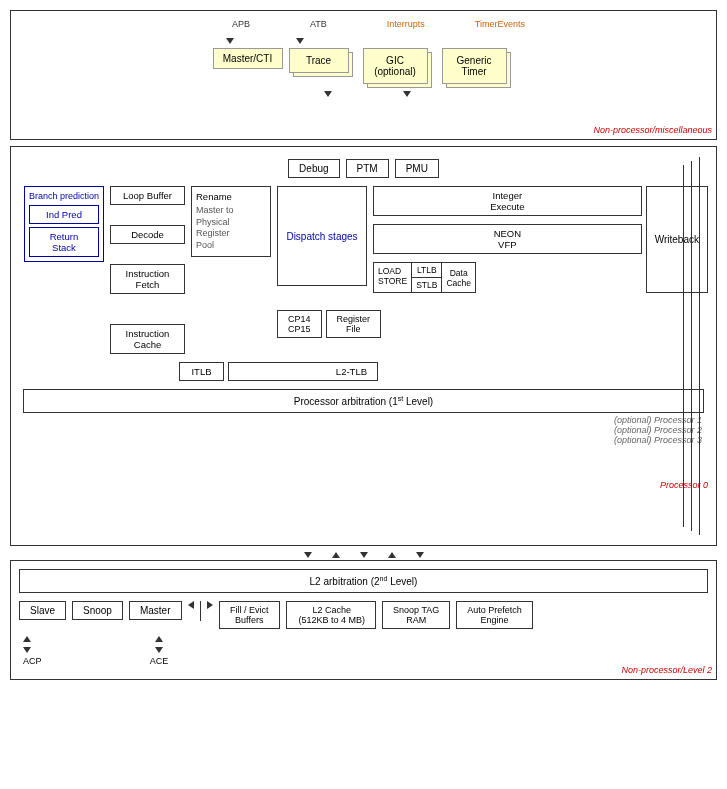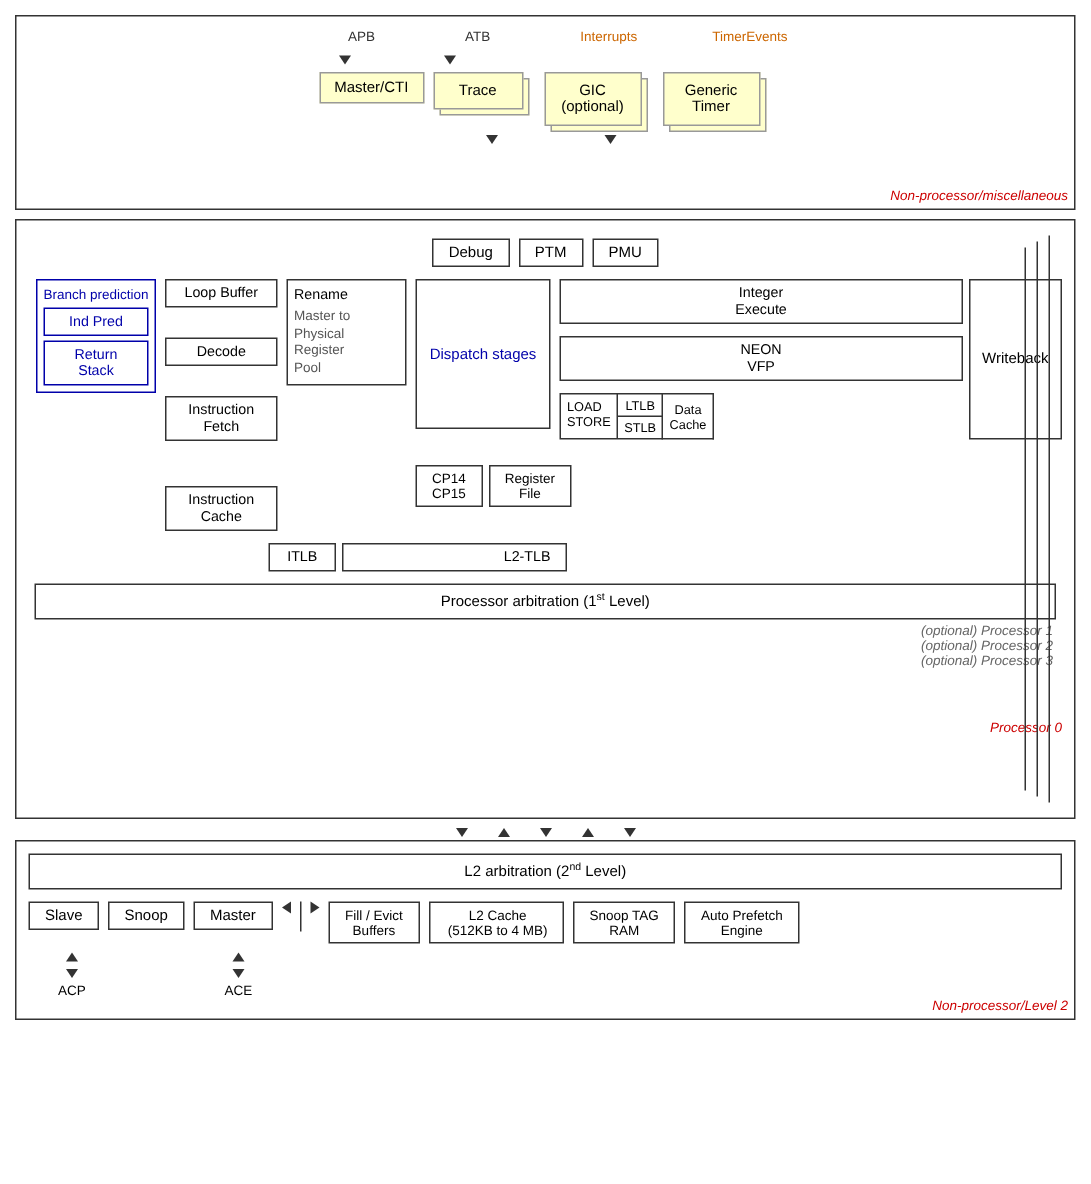--- a/index.html
+++ b/index.html
@@ -386,21 +386,21 @@
       <span class="arrow-left"></span>
       <div style="width:1.5px; height:20px; background:#333;"></div>
       <span class="arrow-right"></span>
       <div class="plain-box" style="font-size:9px;">Fill / Evict<br>Buffers</div>
       <div class="plain-box" style="font-size:9px;padding-left:12px;">L2 Cache<br>(512KB to 4 MB)</div>
       <div class="plain-box" style="font-size:9px;">Snoop TAG<br>RAM</div>
       <div class="plain-box" style="font-size:9px;">Auto Prefetch<br>Engine</div>
     </div>
 
     <div style="display:flex; gap:6px; margin-top:4px; padding-left:4px;">
-      <div style="width:50px; text-align:center;">
+      <div style="width:50px; ">
         <span class="arrow-up"></span><br>
         <span class="arrow-down"></span><br>
         <span style="font-size:9px;">ACP</span>
       </div>
       <div style="width:50px; margin-left:55px; text-align:center;">
         <span class="arrow-up"></span><br>
         <span class="arrow-down"></span><br>
         <span style="font-size:9px;">ACE</span>
       </div>
     </div>

